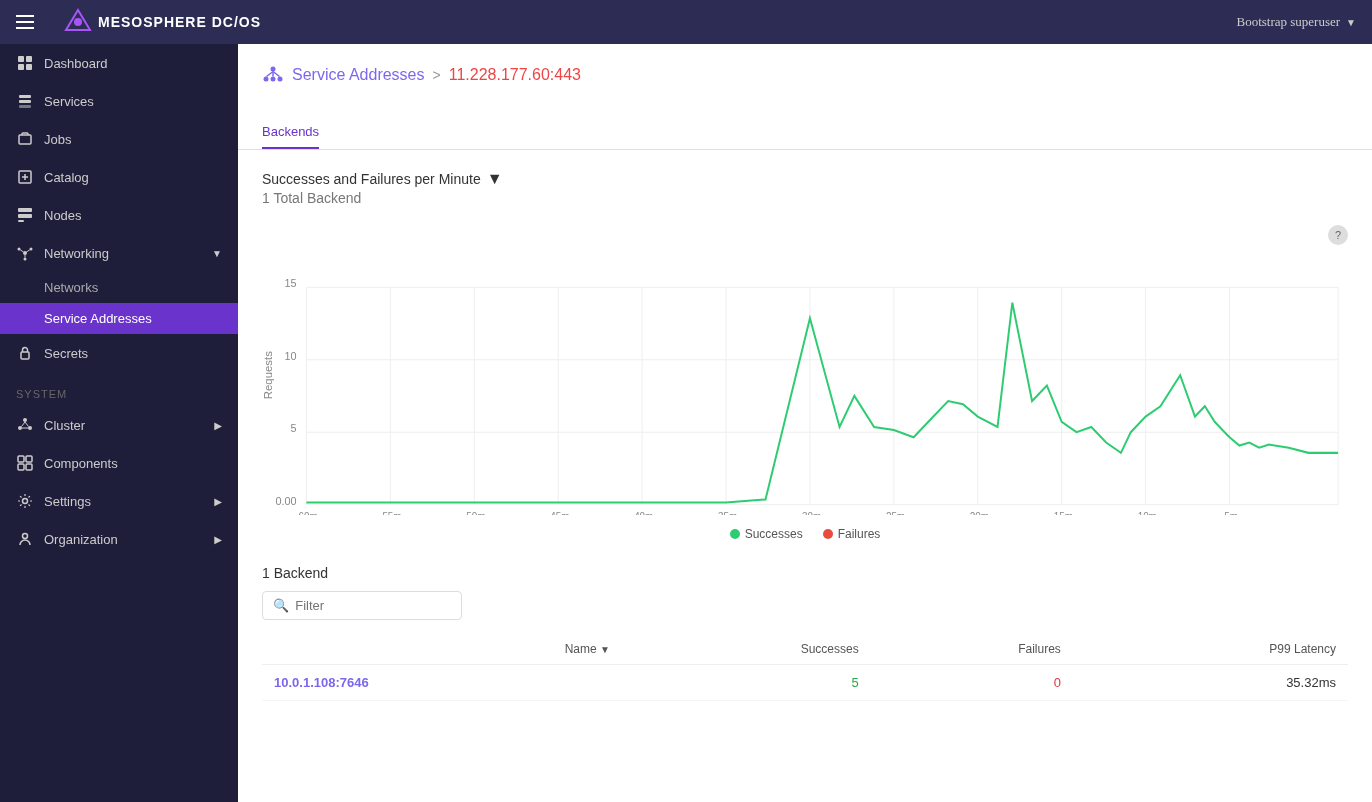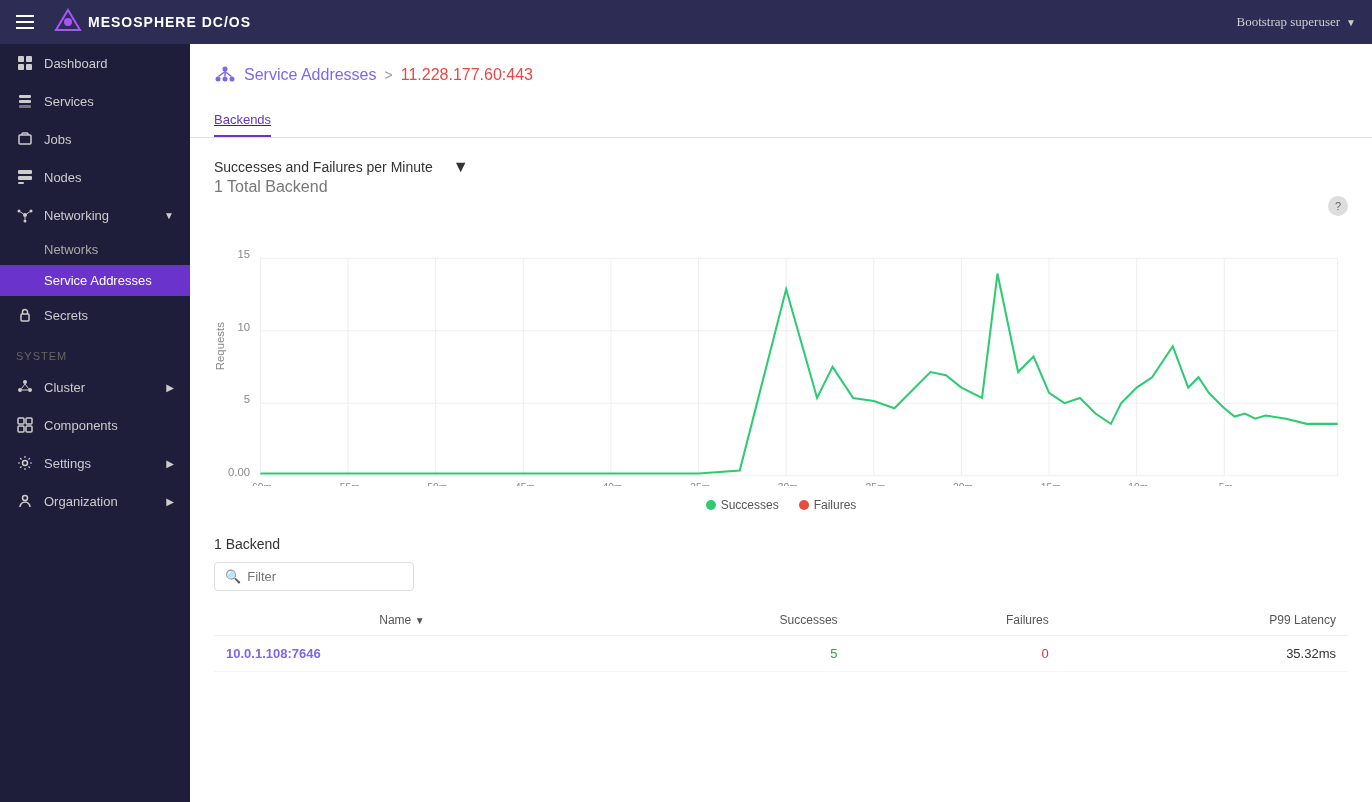--- a/index.html
+++ b/index.html
@@ -9,34 +9,34 @@
     .topbar {
       background: #2c2c54;
       height: 44px;
       display: flex;
       align-items: center;
       justify-content: space-between;
       padding: 0 16px;
       flex-shrink: 0;
       z-index: 10;
     }
-    .topbar-left { display: flex; align-items: center; gap: 20px; }
+    .topbar-left { display: flex; align-items: center; gap: 30px; }
     .hamburger { cursor: pointer; display: flex; flex-direction: column; gap: 4px; }
     .hamburger span { width: 18px; height: 2px; background: #fff; display: block; }
     .logo { display: flex; align-items: center; gap: 6px; font-size: 14px; font-weight: 600; letter-spacing: 1px; color: #fff; }
     .logo-icon { width: 28px; height: 28px; }
     .topbar-right { display: flex; align-items: center; gap: 6px; font-size: 13px; color: #ccc; cursor: pointer; font-family: Liberation Serif, serif; }
     .topbar-right .caret { font-size: 10px; }
 
     
     .layout { display: flex; flex: 1; overflow: hidden; }
 
     
     .sidebar {
-      width: 190px;
+      width: 238px;
       background: #1e1e3a;
       flex-shrink: 0;
       overflow-y: auto;
       padding-bottom: 20px;
     }
     .sidebar-section-label {
       font-size: 11px;
       color: #666;
       text-transform: uppercase;
       letter-spacing: 1px;
@@ -81,57 +81,57 @@
       gap: 8px;
       padding: 18px 24px 0 24px;
       font-size: 16px;
     }
     .page-header .icon-cluster { color: #7b68ee; }
     .breadcrumb-link { color: #7b68ee; cursor: pointer; font-weight: 500; }
     .breadcrumb-sep { color: #999; font-size: 14px; }
     .breadcrumb-current { font-size: 16px; font-weight: 500; color: #ef4444; }
 
     
-    .tabs { display: flex; border-bottom: 1px solid #e0e0e0; padding: 0 24px; margin-top: 16px; text-decoration: underline; }
+    .tabs { display: flex; border-bottom: 1px solid #e0e0e0; padding: 0 24px; margin-top: 28px; }
     .tab {
       padding: 8px 0;
       margin-right: 24px;
       font-size: 13px;
       cursor: pointer;
       color: #666;
       border-bottom: 2px solid transparent;
     }
     .tab.active { color: #6933cc; border-bottom: 2px solid #6933cc; font-weight: 500; }
 
     
     .chart-section { padding: 20px 24px; }
-    .chart-title-row { display: flex; align-items: center; gap: 20px; margin-bottom: 2px; }
+    .chart-title-row { display: flex; align-items: center; gap: 6px; margin-bottom: 2px; }
     .chart-title { font-size: 14px; font-weight: 500; color: #333; }
-    .chart-subtitle { font-size: 16px; color: #777; margin-bottom: 0; }
+    .chart-subtitle { font-size: 14px; color: #777; margin-bottom: 19px; }
     .chart-container { position: relative; width: 100%; height: 320px; }
     .chart-help { position: absolute; top: 0; right: 0; width: 20px; height: 20px; border-radius: 50%; background: #ddd; display: flex; align-items: center; justify-content: center; font-size: 11px; color: #666; cursor: pointer; }
 
     
     .chart-svg { width: 100%; height: 290px; }
 
     
     .legend { display: flex; align-items: center; gap: 20px; justify-content: center; margin-top: 8px; font-size: 12px; color: #555; }
     .legend-item { display: flex; align-items: center; gap: 5px; }
     .legend-dot { width: 10px; height: 10px; border-radius: 50%; }
 
     
     .backend-section { padding: 0 24px 24px; }
     .backend-title { font-size: 14px; font-weight: 500; color: #333; margin-bottom: 10px; }
     .filter-bar { display: flex; align-items: center; border: 1px solid #ddd; border-radius: 4px; padding: 6px 10px; width: 200px; margin-bottom: 14px; gap: 6px; }
     .filter-bar input { border: none; outline: none; font-size: 13px; color: #ec4899; width: 100%; background: transparent; }
     .filter-bar .search-icon { color: #aaa; font-size: 13px; }
 
     
     .data-table { width: 100%; border-collapse: collapse; font-size: 13px; }
-    .data-table th { text-align: center; padding: 8px 12px; color: #555; font-weight: 500; border-bottom: 1px solid #eee; font-size: 12px; }
+    .data-table th { text-align: right; padding: 8px 12px; color: #555; font-weight: 500; border-bottom: 1px solid #eee; font-size: 12px; }
     .data-table th.right { text-align: right; }
     .data-table td { padding: 10px 12px; border-bottom: 1px solid #f5f5f5; color: #333; }
     .data-table td.success { color: #28a745; text-align: right; }
     .data-table td.failure { color: #dc3545; text-align: right; }
     .data-table td.latency { text-align: right; color: #333; }
     .link { color: #7b68ee; cursor: pointer; text-decoration: none; font-weight: bold; }
     .sort-arrow { font-size: 10px; }
   </style>
 </head>
 <body>
@@ -183,20 +183,30 @@
       <span>Services</span>
     </div>
     <div class="sidebar-item">
       <span class="icon">
         <svg width="16" height="16" viewBox="0 0 16 16" fill="currentColor">
             <rect x="2" y="4" width="12" height="9" rx="1" fill="none" stroke="currentColor" stroke-width="1.5"></rect>
             <path d="M5 4V3a1 1 0 011-1h4a1 1 0 011 1v1" stroke="currentColor" stroke-width="1.5" fill="none"></path>
           </svg>
       </span>
       <span>Jobs</span>
+    </div>
+    <div class="sidebar-item">
+      <span class="icon">
+        <svg width="16" height="16" viewBox="0 0 16 16" fill="currentColor">
+            <rect x="2" y="2" width="12" height="12" rx="1" fill="none" stroke="currentColor" stroke-width="1.5"></rect>
+            <line x1="8" y1="5" x2="8" y2="11" stroke="currentColor" stroke-width="1.5"></line>
+            <line x1="5" y1="8" x2="11" y2="8" stroke="currentColor" stroke-width="1.5"></line>
+          </svg>
+      </span>
+      <span>Catalog</span>
     </div>
 
 
     <div class="sidebar-item">
       <span class="icon">
         <svg width="16" height="16" viewBox="0 0 16 16" fill="currentColor">
             <rect x="1" y="1" width="14" height="4" rx="1"></rect>
             <rect x="1" y="7" width="14" height="4" rx="1"></rect>
             <rect x="1" y="13" width="6" height="2" rx="1"></rect>
           </svg>

